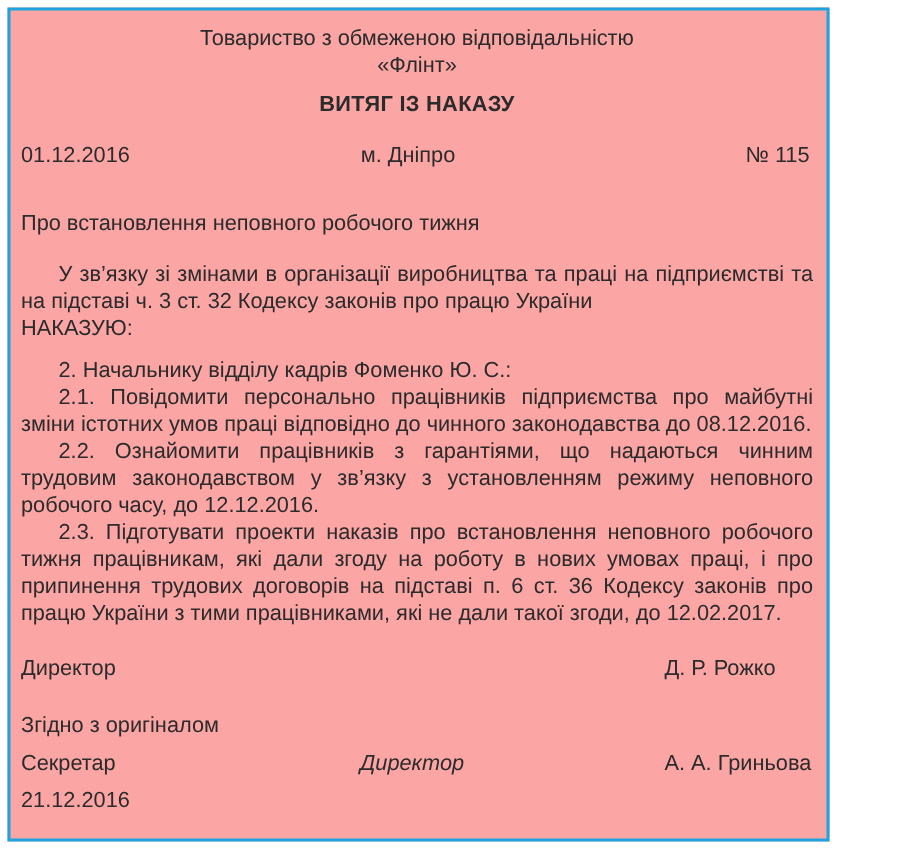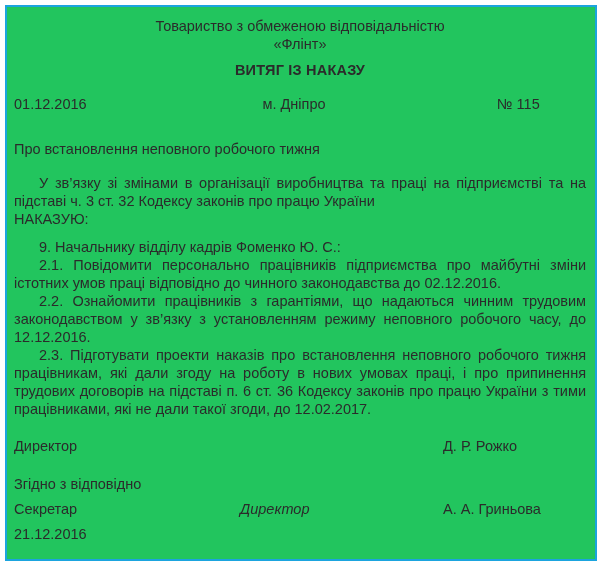--- a/index.html
+++ b/index.html
@@ -5,23 +5,23 @@
   * { margin: 0; padding: 0; box-sizing: border-box; }
   html, body {
     width: 604px; height: 568px;
     background: #ffffff;
     font-family: "Liberation Sans", "DejaVu Sans", sans-serif;
     overflow: hidden;
   }
   .sheet {
     position: absolute;
     left: 5px; top: 5px;
-    width: 592px; height: 556px;
+    width: 548px; height: 556px;
     border: 2px solid var(--border-color, #1ba4de);
-    background: #22c55e;
+    background: #fca5a5;
     padding: 10px 9px 8px 7px;
     color: var(--text-color, #2b2b2b);
     font-size: 14.5px;
     line-height: 18px;
   }
   .center { text-align: center; }
   .doc-title {
     font-weight: 700;
     letter-spacing: 0.2px;
     margin-top: 8px;
@@ -64,32 +64,32 @@
     <span class="hr-right">№ 115</span>
   </div>
 
   <p class="subject">Про встановлення неповного робочого тижня</p>
 
   <p class="preamble">У зв’язку зі змінами в організації виробництва та праці на підприємстві та на підставі ч. 3 ст. 32 Кодексу законів про працю України</p>
 
   <p class="order-word">НАКАЗУЮ:</p>
 
   <div class="items">
-    <p>9. Начальнику відділу кадрів Фоменко Ю. С.:</p>
-    <p>2.1. Повідомити персонально працівників підприємства про майбутні зміни істотних умов праці відповідно до чинного законодавства до 02.12.2016.</p>
+    <p>2. Начальнику відділу кадрів Фоменко Ю. С.:</p>
+    <p>2.1. Повідомити персонально працівників підприємства про майбутні зміни істотних умов праці відповідно до чинного законодавства до 08.12.2016.</p>
     <p>2.2. Ознайомити працівників з гарантіями, що надаються чинним трудовим законодавством у зв’язку з установленням режиму неповного робочого часу, до 12.12.2016.</p>
     <p>2.3. Підготувати проекти наказів про встановлення неповного робочого тижня працівникам, які дали згоду на роботу в нових умовах праці, і про припинення трудових договорів на підставі п. 6 ст. 36 Кодексу законів про працю України з тими працівниками, які не дали такої згоди, до 12.02.2017.</p>
   </div>
 
   <div class="sig-row director-row">
     <span class="sig-left">Директор</span>
     <span class="sig-right">Д. Р. Рожко</span>
   </div>
 
-  <div class="certification">Згідно з відповідно</div>
+  <div class="certification">Згідно з оригіналом</div>
 
   <div class="sig-row secretary-row">
     <span class="sig-left">Секретар</span>
     <span class="sig-mid">Директор</span>
     <span class="sig-right">А. А. Гриньова</span>
   </div>
 
   <div class="cert-date">21.12.2016</div>
 
 </div>

